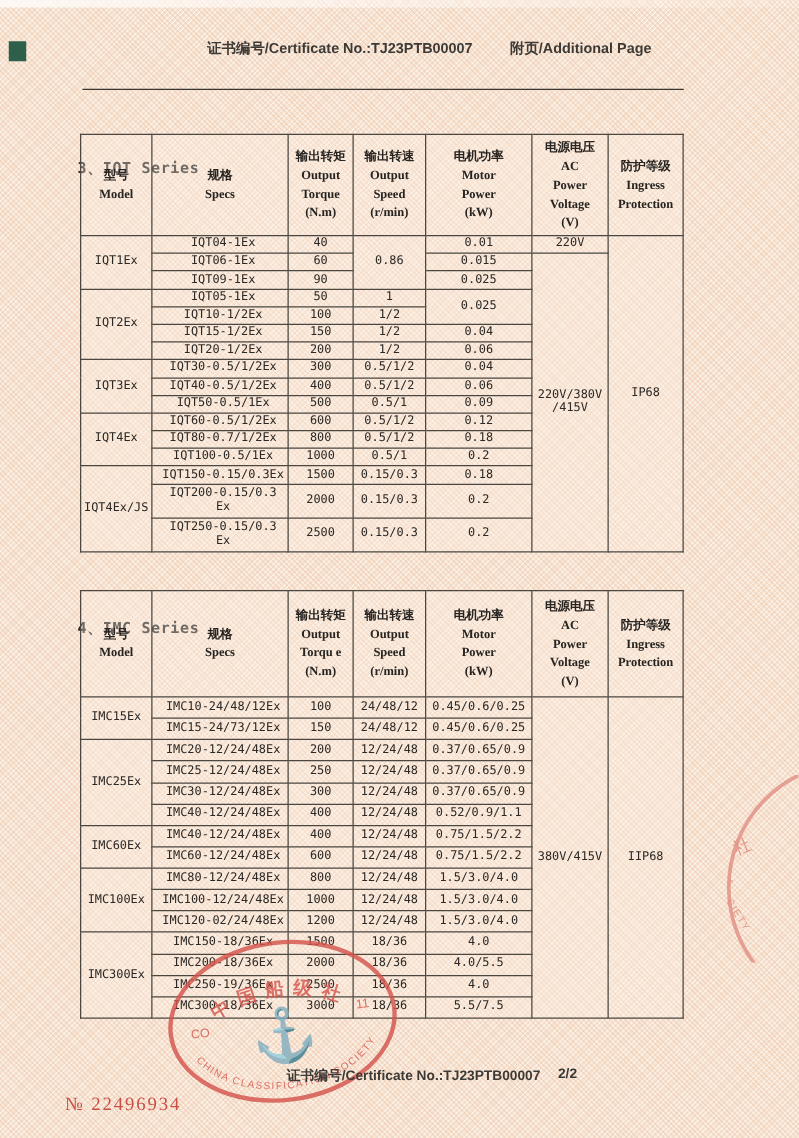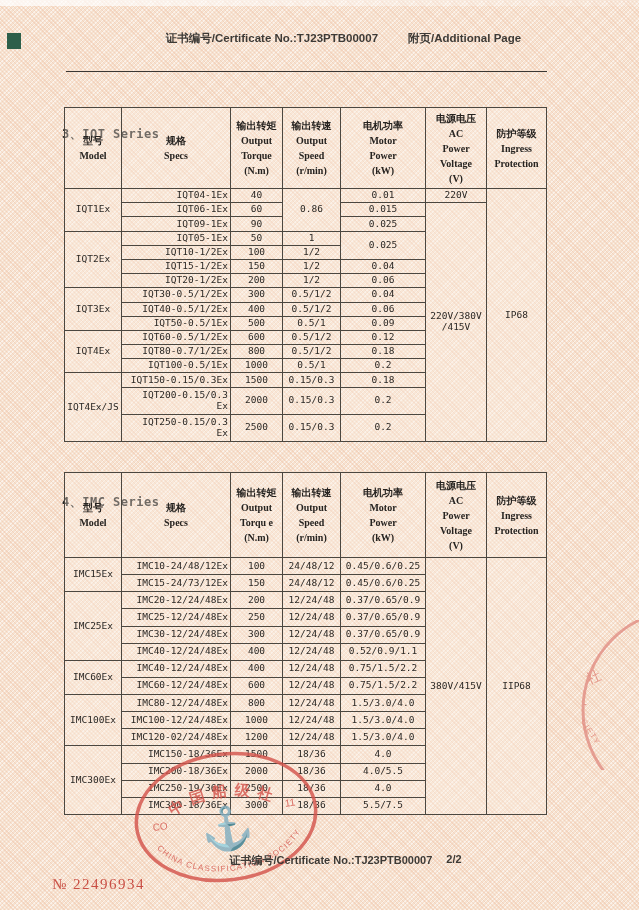--- a/index.html
+++ b/index.html
@@ -27,21 +27,21 @@
   .t2-table{top:472px;height:343px;}
   .spec-table th,.spec-table td{border:1px solid #4b4740;background:rgba(251,240,229,.35);}
   .spec-table th{
     font-family:"Liberation Serif",serif;font-weight:bold;font-size:10px;line-height:1.5;
     text-align:center;vertical-align:middle;white-space:pre-line;padding:0 1px;color:#262320;}
   .t1-table thead th{height:80px;}
   .t2-table thead th{height:84px;}
   .spec-table td{
     font-family:"DejaVu Sans Mono",monospace;font-size:9.5px;line-height:1.15;
     text-align:center;vertical-align:middle;white-space:pre-line;padding:0 2px;color:#2b2825;}
-  .spec-table td.specs{text-align:right;padding-left:7px;}
+  .spec-table td.specs{text-align:center;padding-left:7px;}
   .stamp-main{position:absolute;left:126px;top:742px;opacity:.82;transform:rotate(-7deg);pointer-events:none;}
   .stamp-fragment{position:absolute;left:575px;top:620px;opacity:.7;pointer-events:none;}
   .doc-footer{position:absolute;top:853px;left:26px;width:639px;display:flex;
     justify-content:center;gap:14px;font-size:11px;color:#3d3a36;font-weight:bold;}
   .serial{position:absolute;left:52px;top:876px;font-family:"Liberation Serif",serif;
     font-size:15px;letter-spacing:1.5px;color:#c94f45;text-align:right;}
 </style>
 </head>
 <body>
 

